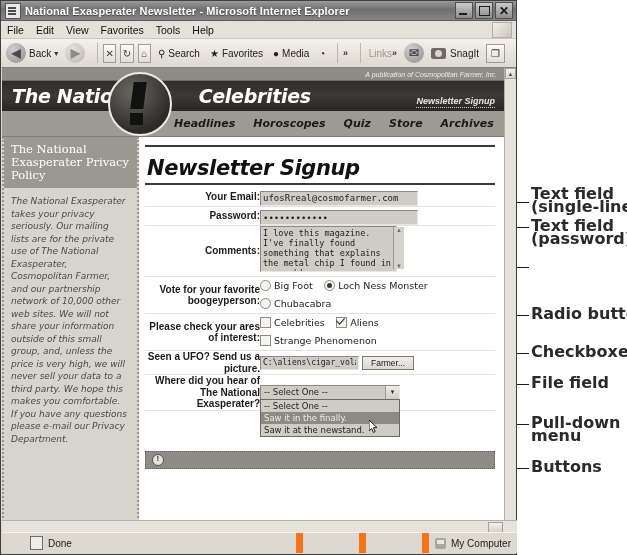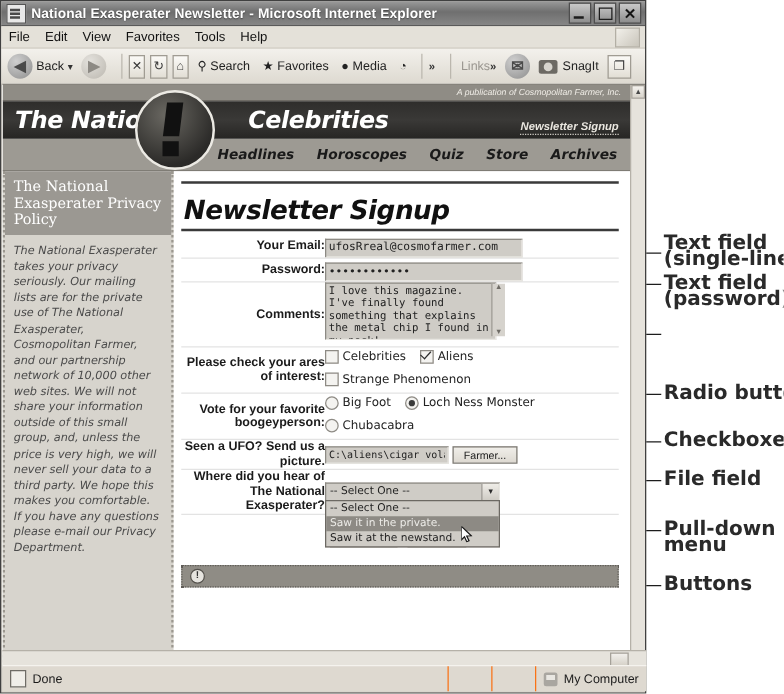--- a/index.html
+++ b/index.html
@@ -152,21 +152,21 @@
             position:relative;flex:none;}
   .foot-ico:after{content:"!";position:absolute;left:3.5px;top:-1px;font-size:8px;color:#333;font-weight:bold;}
   .foot-txt{font-size:7.5px;font-style:italic;color:#fbfaf8;white-space:nowrap;}
 
   
   .hscroll{position:absolute;left:1px;bottom:21px;width:515px;height:12px;background:#e6e3dc;border-top:1px solid #b5b1a8;}
   .hs-thumb{position:absolute;right:14px;top:1px;width:13px;height:9px;background:linear-gradient(to bottom,#f2f0ec,#d6d2c9);
             border:1px solid #a5a199;}
   .statusbar{position:absolute;left:1px;bottom:1px;width:515px;height:20px;background:#ded9d0;
              border-top:1px solid #f5f3ee;display:flex;align-items:center;}
-  .sb-cell{display:flex;align-items:center;height:100%;border-right:1px solid #f97316;padding:0 6px;font-size:10px;color:#1b1b1b;}
+  .sb-cell{display:flex;align-items:center;height:100%;border-right:7px solid #f97316;padding:0 6px;font-size:10px;color:#1b1b1b;margin-left:22px;}
   .sb-done{flex:1;}
   .sb-ico{width:11px;height:12px;background:#f0eee9;border:1px solid #6f6c66;margin-right:5px;flex:none;}
   .sb-mono{width:22px;}
   .sb-zone{margin-left:auto;border-right:none;}
   .zone-ico{width:11px;height:11px;background:#a9a6a0;border-radius:2px;margin-right:5px;flex:none;position:relative;}
   .zone-ico:after{content:"";position:absolute;left:2px;top:2px;width:7px;height:4px;background:#e9e7e2;}
 
   
   .callouts{position:absolute;left:517px;top:0;width:110px;height:555px;}
   .co{position:absolute;font-size:16px;color:#2a2a2a;line-height:12.5px;white-space:nowrap;
@@ -308,51 +308,51 @@
                     <textarea class="ta" style="">I love this magazine. I've finally found something that explains the metal chip I found in my neck!</textarea>
                     <div class="ta-sb">
                       <span>▲</span>
                       <span>▼</span>
                     </div>
                   </div>
                 </td>
               </tr>
 
               <tr class="fr">
+                <td class="lbl">Vote for your favorite boogeyperson:</td>
+                <td class="fld">
+                  <span class="opt">
+                    <span class="radio"></span>
+                    <span>Big Foot</span>
+                  </span>
+                  <span class="opt">
+                    <span class="radio on"></span>
+                    <span>Loch Ness Monster</span>
+                  </span>
+                  <span class="opt">
+                    <span class="radio"></span>
+                    <span>Chubacabra</span>
+                  </span>
+                </td>
+              </tr>
+
+              <tr class="fr">
                 <td class="lbl">Please check your ares of interest:</td>
                 <td class="fld">
                   <span class="opt">
                     <span class="cbx"></span>
                     <span>Celebrities</span>
                   </span>
                   <span class="opt">
                     <span class="cbx on"></span>
                     <span>Aliens</span>
                   </span>
                   <span class="opt">
                     <span class="cbx"></span>
                     <span>Strange Phenomenon</span>
-                  </span>
-                </td>
-              </tr>
-
-              <tr class="fr">
-                <td class="lbl">Vote for your favorite boogeyperson:</td>
-                <td class="fld">
-                  <span class="opt">
-                    <span class="radio"></span>
-                    <span>Big Foot</span>
-                  </span>
-                  <span class="opt">
-                    <span class="radio on"></span>
-                    <span>Loch Ness Monster</span>
-                  </span>
-                  <span class="opt">
-                    <span class="radio"></span>
-                    <span>Chubacabra</span>
                   </span>
                 </td>
               </tr>
 
               <tr class="fr">
                 <td class="lbl">Seen a UFO? Send us a picture.</td>
                 <td class="fld">
                   <div class="filebox">
                     <input type="text" value="C:\aliens\cigar_volant." style="">
                     <span class="browse">Farmer...</span>
@@ -363,21 +363,21 @@
               <tr class="fr">
                 <td class="lbl">Where did you hear of The National Exasperater?</td>
                 <td class="fld">
                   <div class="selwrap">
                     <div class="selbox">
                       <span>-- Select One --</span>
                       <span class="selarrow">▾</span>
                     </div>
                     <div class="seldrop">
                       <div>-- Select One --</div>
-                      <div class="sel">Saw it in the private.</div>
+                      <div class="sel">Saw it in the finally.</div>
                       <div>Saw it at the newstand.</div>
                       <svg class="cursor" viewBox="0 0 9 13">
                         <polygon points="0,0 0,11 2.6,8.4 4.4,12.4 6.2,11.6 4.4,7.8 8,7.6" fill="#fff" stroke="#1a1a1a" stroke-width="1"></polygon>
                       </svg>
                     </div>
                   </div>
                 </td>
               </tr>
             </tbody>
               </table>

